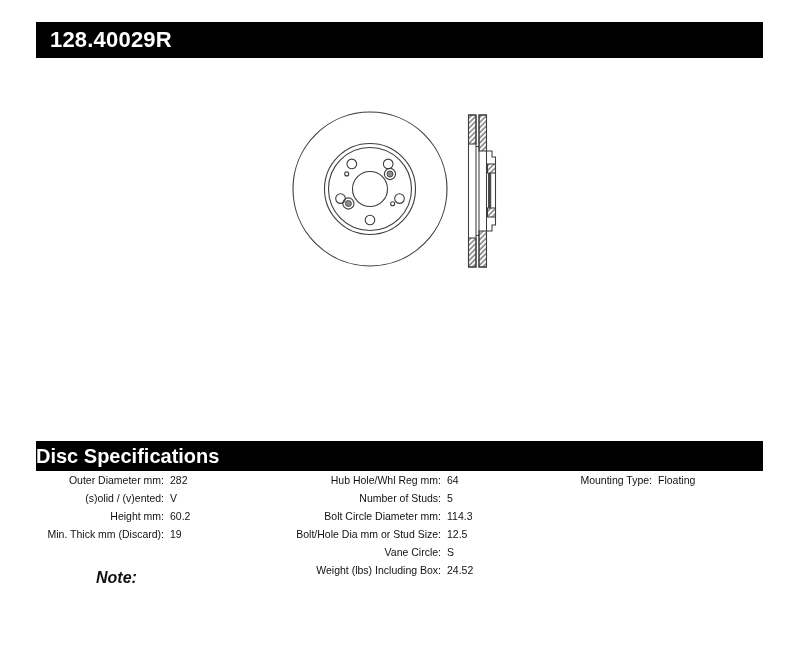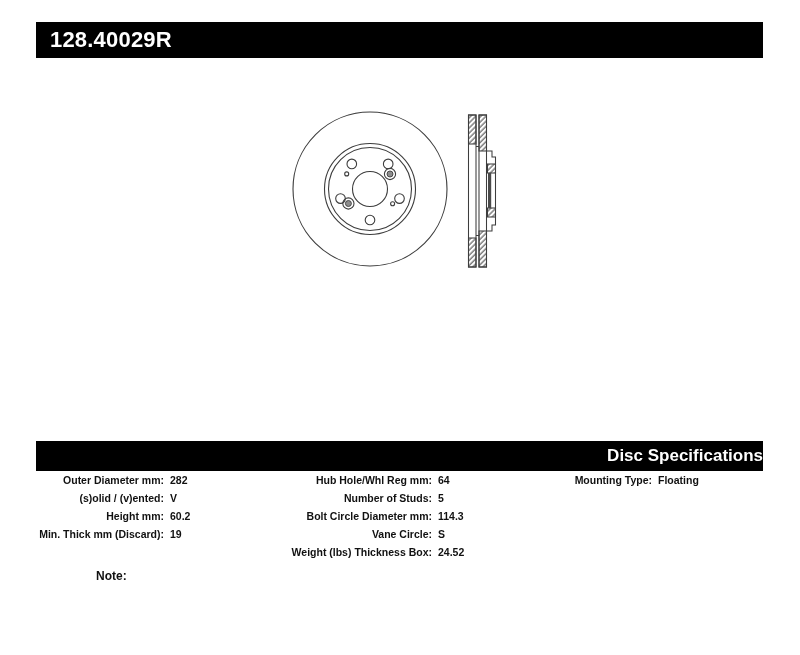--- a/index.html
+++ b/index.html
@@ -24,59 +24,60 @@
   }
   .bar.header-bar {
     top: 22px; height: 36px;
     justify-content: space-between;
     padding: 0 14px;
     font-size: 22px; font-weight: bold;
     letter-spacing: 0.2px;
   }
   .bar.spec-bar {
     top: 441px; height: 30px;
-    justify-content: flex-end;
-    font-size: 17px; font-weight: bold;
+    justify-content: flex-start;
+    font-size: 20px; font-weight: bold;
   }
 
   
   .drawing-svg {
     position: absolute;
     left: 283px; top: 103px;
     width: 222px; height: 172px;
   }
 
   
   .spec-col {
     position: absolute;
     top: 471px;
     font-size: 10.5px;
-    font-weight: bold;
+    font-weight: normal;
     color: #111111;
     line-height: 18px;
     white-space: nowrap;
   }
   .spec-col.col1 { left: 36px; }
-  .spec-col.col2 { left: 237px; }
+  .spec-col.col2 { left: 246px; }
   .spec-col.col3 { left: 457px; }
   .spec-row { height: 18px; }
   .spec-label {
     display: inline-block;
     text-align: right;
   }
   .col1 .spec-label { width: 128px; }
   .col2 .spec-label { width: 195px; }
   .col3 .spec-label { width: 195px; }
   .spec-value { margin-left: 6px; }
 
   .note {
     position: absolute;
     left: 96px; top: 569px;
-    font-size: 12px; font-weight: bold;
+    font-size: 16px; font-weight: bold;
     color: #111111;
+    font-style: italic;
   }
 </style>
 </head>
 <body>
 
 <div class="page">
 
   <div class="bar header-bar">
     <span>128.40029R</span>
   </div>
@@ -159,24 +160,27 @@
     <div class="spec-row">
       <span class="spec-label">Hub Hole/Whl Reg mm:</span><span class="spec-value">64</span>
     </div>
     <div class="spec-row">
       <span class="spec-label">Number of Studs:</span><span class="spec-value">5</span>
     </div>
     <div class="spec-row">
       <span class="spec-label">Bolt Circle Diameter mm:</span><span class="spec-value">114.3</span>
     </div>
     <div class="spec-row">
+      <span class="spec-label">Bolt/Hole Dia mm or Stud Size:</span><span class="spec-value">12.5</span>
+    </div>
+    <div class="spec-row">
       <span class="spec-label">Vane Circle:</span><span class="spec-value">S</span>
     </div>
     <div class="spec-row">
-      <span class="spec-label">Weight (lbs) Thickness Box:</span><span class="spec-value">24.52</span>
+      <span class="spec-label">Weight (lbs) Including Box:</span><span class="spec-value">24.52</span>
     </div>
   </div>
 
   <div class="spec-col col3">
     <div class="spec-row">
       <span class="spec-label">Mounting Type:</span><span class="spec-value">Floating</span>
     </div>
   </div>
 
   <div class="note">Note:</div>

